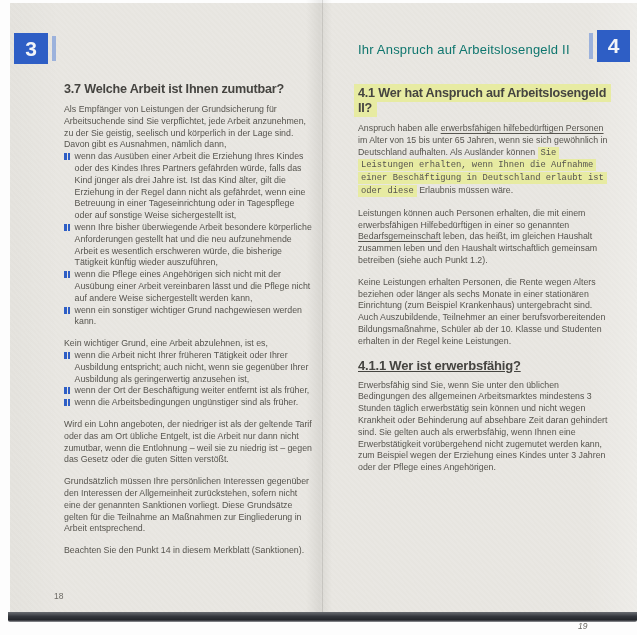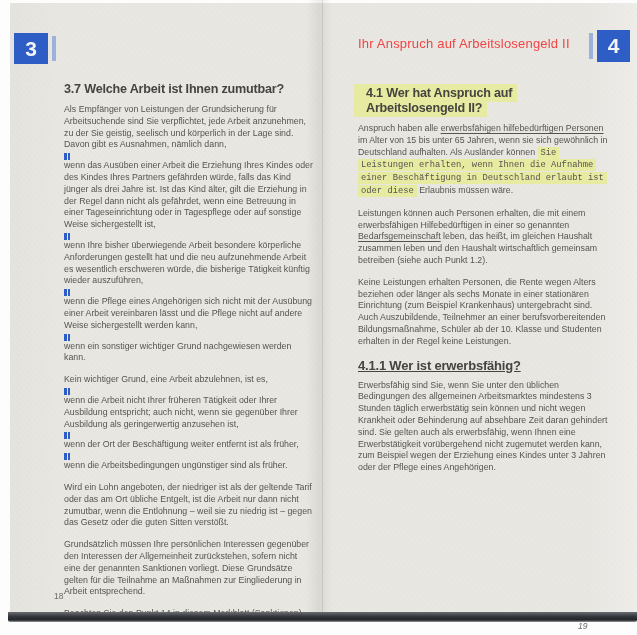--- a/index.html
+++ b/index.html
@@ -44,53 +44,53 @@
     display:flex;align-items:center;justify-content:center;
     font-size:21px;font-weight:bold;
   }
   .tab3{left:14px;top:33px;width:34px;height:31px;}
   .tab4{left:597px;top:30px;width:33px;height:32px;}
   .tab-bar{position:absolute;background:var(--tab-light-blue);}
   .tab3-bar{left:52px;top:36px;width:4px;height:25px;}
   .tab4-bar{left:589px;top:33px;width:4px;height:26px;}
   
   .chapter-header{
-    position:absolute;left:358px;top:36px;width:230px;
-    font-size:13px;color:#ef4444;letter-spacing:.2px;white-space:nowrap;
+    position:absolute;left:358px;top:42px;width:230px;
+    font-size:13px;color:#0f766e;letter-spacing:.2px;white-space:nowrap;
   }
   
   .col{position:absolute;color:var(--ink);font-size:8.8px;line-height:11.8px;}
   .col-left{left:64px;top:82px;width:250px;}
   .col-right{left:358px;top:86px;width:252px;}
   h1.sec{
     font-size:12.6px;line-height:15px;color:var(--ink-dark);
     margin:0 0 7px 0;letter-spacing:-0.2px;
   }
   .col-left h1.sec{white-space:nowrap;}
   h2.sec{
     font-size:13px;line-height:15px;color:var(--ink-dark);
     margin:0 0 7px 0;letter-spacing:-0.2px;text-decoration:underline;
   }
   .col p{margin:0 0 10px 0;}
   .col p.tight{margin-bottom:0;}
   ul.blist{list-style:none;margin:0 0 10px 0;padding:0;}
-  ul.blist li{display:flex;align-items:flex-start;margin:0;flex-direction:column;}
+  ul.blist li{display:flex;align-items:flex-start;margin:0;}
   .blt{display:inline-flex;gap:1px;margin:2px 5px 0 0;flex:0 0 auto;}
   .blt i{display:inline-block;height:7px;background:var(--tab-blue);}
   .blt i.b1{width:3px;}
   .blt i.b2{width:1.6px;}
   .blt-text{flex:1 1 auto;}
   .hl{
     background:var(--highlight);
     padding:1px 3px;
     -webkit-box-decoration-break:clone;box-decoration-break:clone;font-family:Liberation Mono, monospace;
   }
   .hl-head{
     background:var(--highlight);
-    padding:2px 5px 2px 12px;margin-left:-4px;
+    padding:2px 5px 2px 4px;margin-left:-4px;
     -webkit-box-decoration-break:clone;box-decoration-break:clone;
   }
   .ul{text-decoration:underline;text-underline-offset:1.5px;}
   .pagenum{position:absolute;font-size:8.5px;color:#6b6963;}
   .pagenum-left{left:54px;top:591px;}
   .pagenum-right{left:578px;top:621px;font-style:italic;}
 </style>
 </head>
 <body>
 

